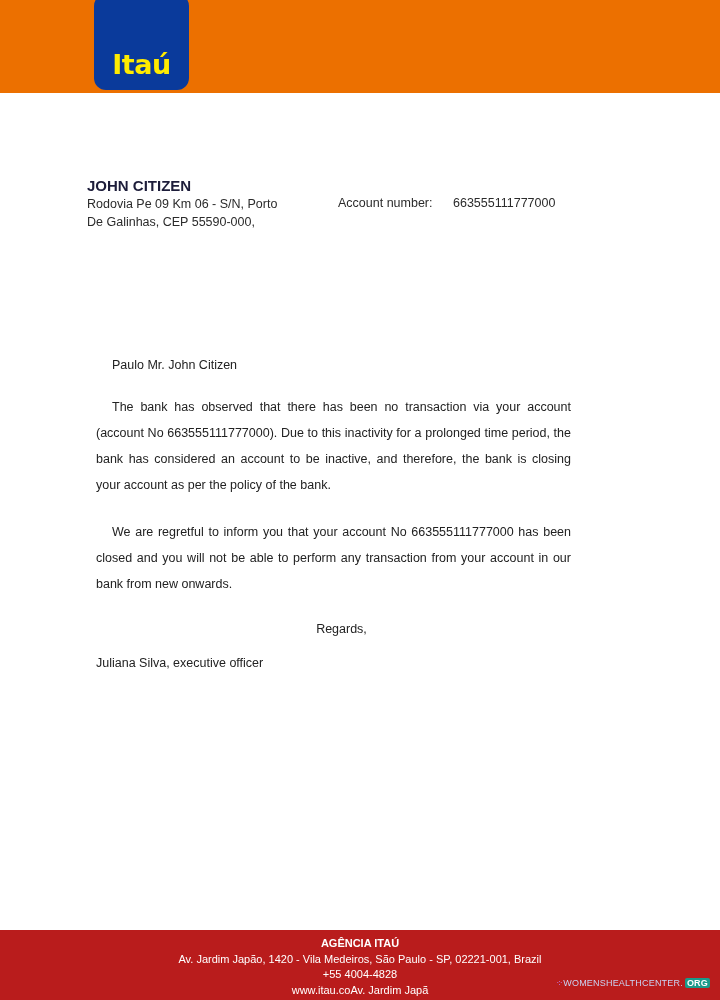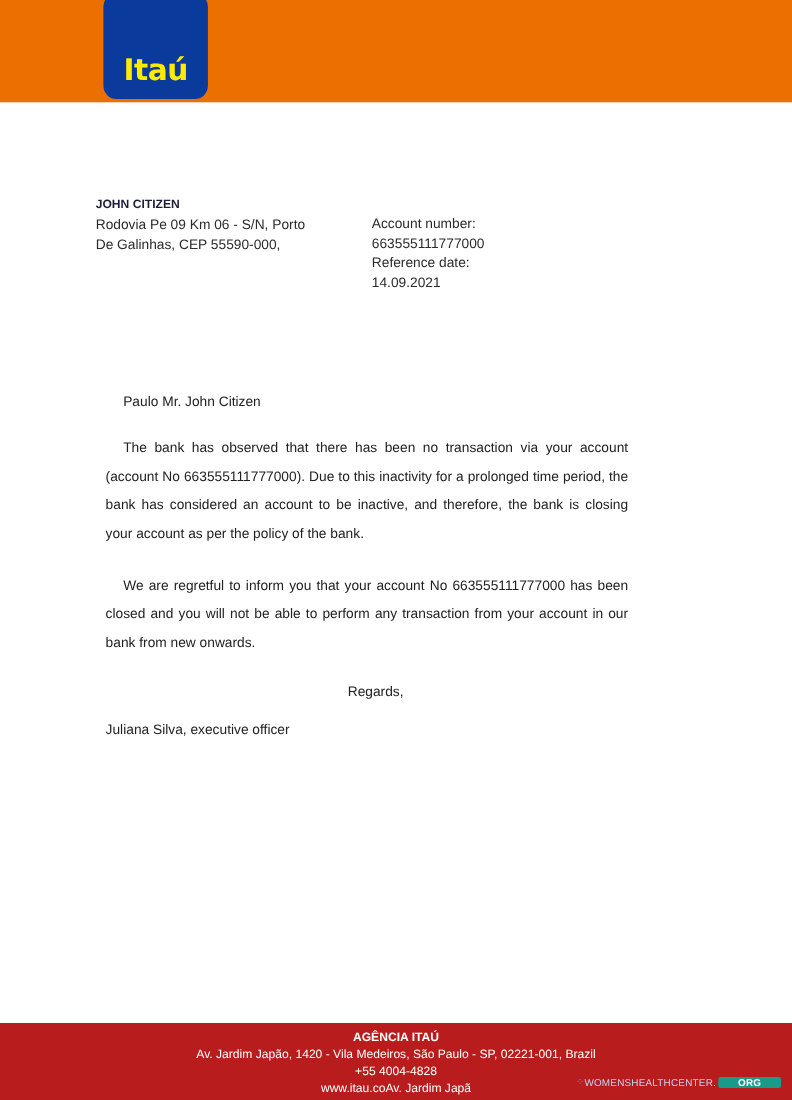--- a/index.html
+++ b/index.html
@@ -19,25 +19,25 @@
     box-sizing:border-box; padding-bottom:12px;
   }
   .logo-text {
     color:#ffeb00; font-weight:bold; font-size:27px; letter-spacing:-0.5px;
     line-height:1; font-family:"DejaVu Sans", sans-serif;
   }
   .recipient {
     position:absolute; left:87px; top:177px; width:230px;
     font-size:12.5px; line-height:18px; color:#2b2b2b;
   }
-  .recipient .name { font-weight:bold; color:#1d1d3a; font-size:11px; }
+  .recipient .name { font-weight:bold; color:#1d1d3a; font-size:15px; }
   .account-info {
     position:absolute; left:338px; top:194px; font-size:12.5px; line-height:18px; color:#2b2b2b;
   }
-  .account-info .row { display:flex;flex-direction:column; }
+  .account-info .row { display:flex; }
   .account-info .label { width:115px; }
   .letter {
     position:absolute; left:96px; top:354px; width:491px;
     font-size:12.5px; color:#222;
   }
   .salutation { padding-left:16px; line-height:22px; margin-bottom:18px; }
   .para { text-align:justify; line-height:26px; text-indent:16px; margin:0 16px 21px 0; }
   .closing { line-height:22px; margin-top:10px;text-align:center; }
   .sign { line-height:22px; margin-top:12px; }
   .footer {
@@ -45,21 +45,21 @@
     background:#b91c1c; color:#ffffff; text-align:center;
     font-size:11px; line-height:15.5px; padding-top:6px; box-sizing:border-box;
   }
   .footer .agency { font-weight:bold; }
   .watermark {
     position:absolute; right:10px; top:978px; display:flex; align-items:center;
     font-size:9px; color:#c9d3f2; letter-spacing:0.2px;
   }
   .watermark .dots { color:#c070d0; font-size:9px; margin-right:2px; letter-spacing:-2px; }
   .watermark .org {
-    background:#1a9a8a; color:#fff; font-weight:bold; padding:0 18px; margin-left:2px; border-radius:2px;
+    background:#1a9a8a; color:#fff; font-weight:bold; padding:0 2px; margin-left:2px; border-radius:2px;
   }
 </style>
 </head>
 <body>
 
 <div class="header-band">
   <div class="logo">
     <span class="logo-text">Itaú</span>
   </div>
 </div>
@@ -67,24 +67,20 @@
 <div class="recipient">
   <div class="name">JOHN CITIZEN</div>
   <div>Rodovia Pe 09 Km 06 - S/N, Porto</div>
   <div>De Galinhas, CEP 55590-000,</div>
 </div>
 
 <div class="account-info">
   <div class="row">
     <span class="label">Account number:</span>
     <span>663555111777000</span>
-  </div>
-  <div class="row">
-    <span class="label">Reference date:</span>
-    <span>14.09.2021</span>
   </div>
 </div>
 
 <div class="letter">
   <div class="salutation">Paulo Mr. John Citizen</div>
   <p class="para">The bank has observed that there has been no transaction via your account (account No 663555111777000). Due to this inactivity for a prolonged time period, the bank has considered an account to be inactive, and therefore, the bank is closing your account as per the policy of the bank.</p>
   <p class="para">We are regretful to inform you that your account No 663555111777000 has been closed and you will not be able to perform any transaction from your account in our bank from new onwards.</p>
   <div class="closing">Regards,</div>
   <div class="sign">Juliana Silva, executive officer</div>
 </div>

